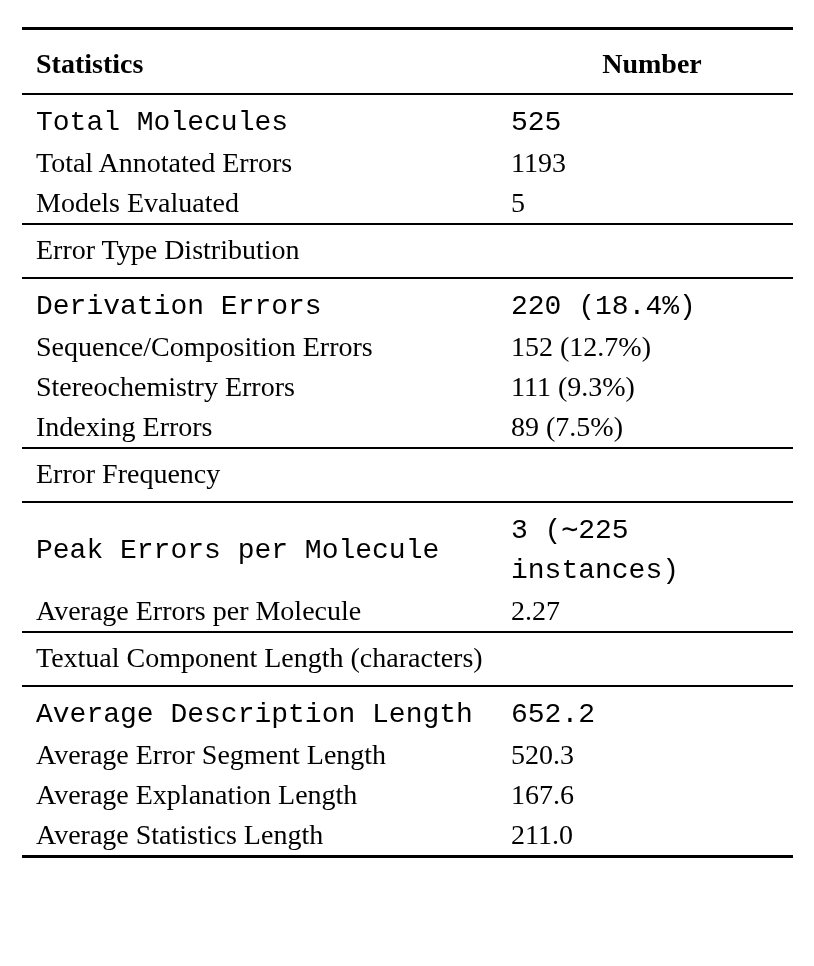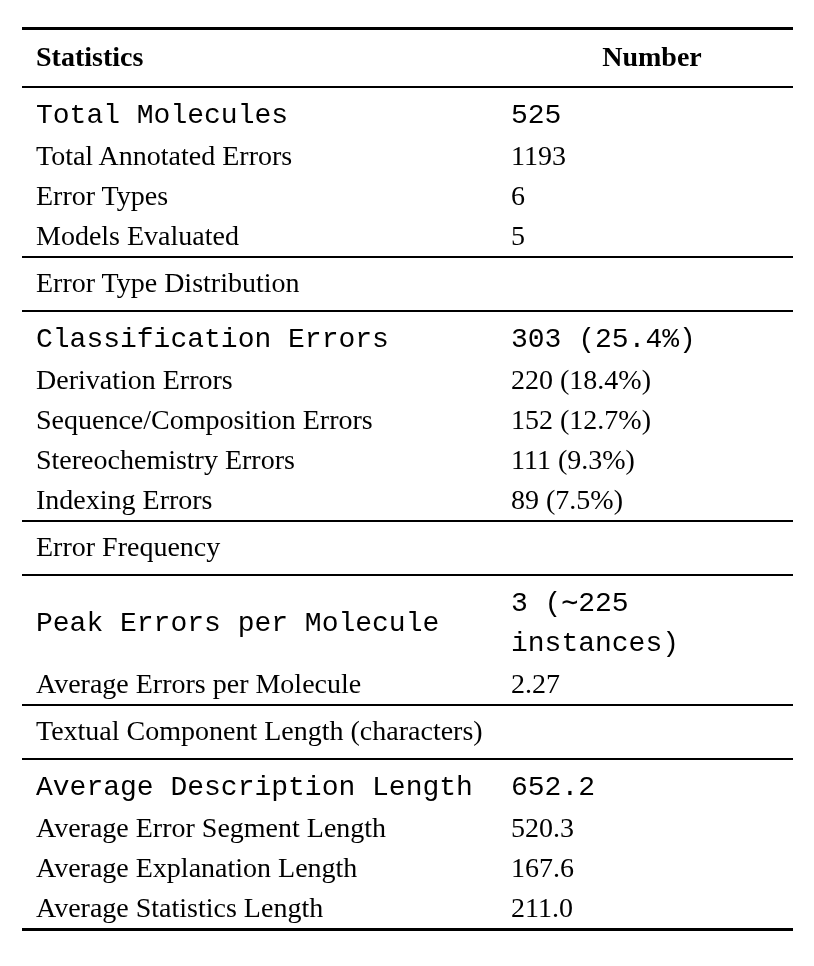--- a/index.html
+++ b/index.html
@@ -25,21 +25,21 @@
     border-top: 3px solid #000000;
     border-bottom: 3px solid #000000;
     font-size: 28px;
     color: #000000;
   }
   col.c-label { width: auto; }
   col.c-value { width: 282px; }
 
   thead th {
     border-bottom: 2px solid #000000;
-    padding: 11px 0 13px 0;
+    padding: 18px 0 13px 0;
     font-weight: bold;
     vertical-align: middle;
   }
   thead th.col-label {
     text-align: left;
     padding-left: 14px;
   }
   thead th.col-value {
     text-align: center;
   }
@@ -83,38 +83,30 @@
   <tbody class="data-rows">
         <tr>
           <td class="col-label">Total Molecules</td>
           <td class="col-value">525</td>
         </tr>
         <tr>
           <td class="col-label">Total Annotated Errors</td>
           <td class="col-value">1193</td>
         </tr>
         <tr>
-          <td class="col-label">Error Types</td>
-          <td class="col-value">6</td>
-        </tr>
-        <tr>
           <td class="col-label">Models Evaluated</td>
           <td class="col-value">5</td>
         </tr>
       </tbody>
       <tbody class="section-title">
         <tr>
           <td colspan="2">Error Type Distribution</td>
         </tr>
       </tbody>
       <tbody class="data-rows">
-        <tr>
-          <td class="col-label">Classification Errors</td>
-          <td class="col-value">303 (25.4%)</td>
-        </tr>
         <tr>
           <td class="col-label">Derivation Errors</td>
           <td class="col-value">220 (18.4%)</td>
         </tr>
         <tr>
           <td class="col-label">Sequence/Composition Errors</td>
           <td class="col-value">152 (12.7%)</td>
         </tr>
         <tr>
           <td class="col-label">Stereochemistry Errors</td>

